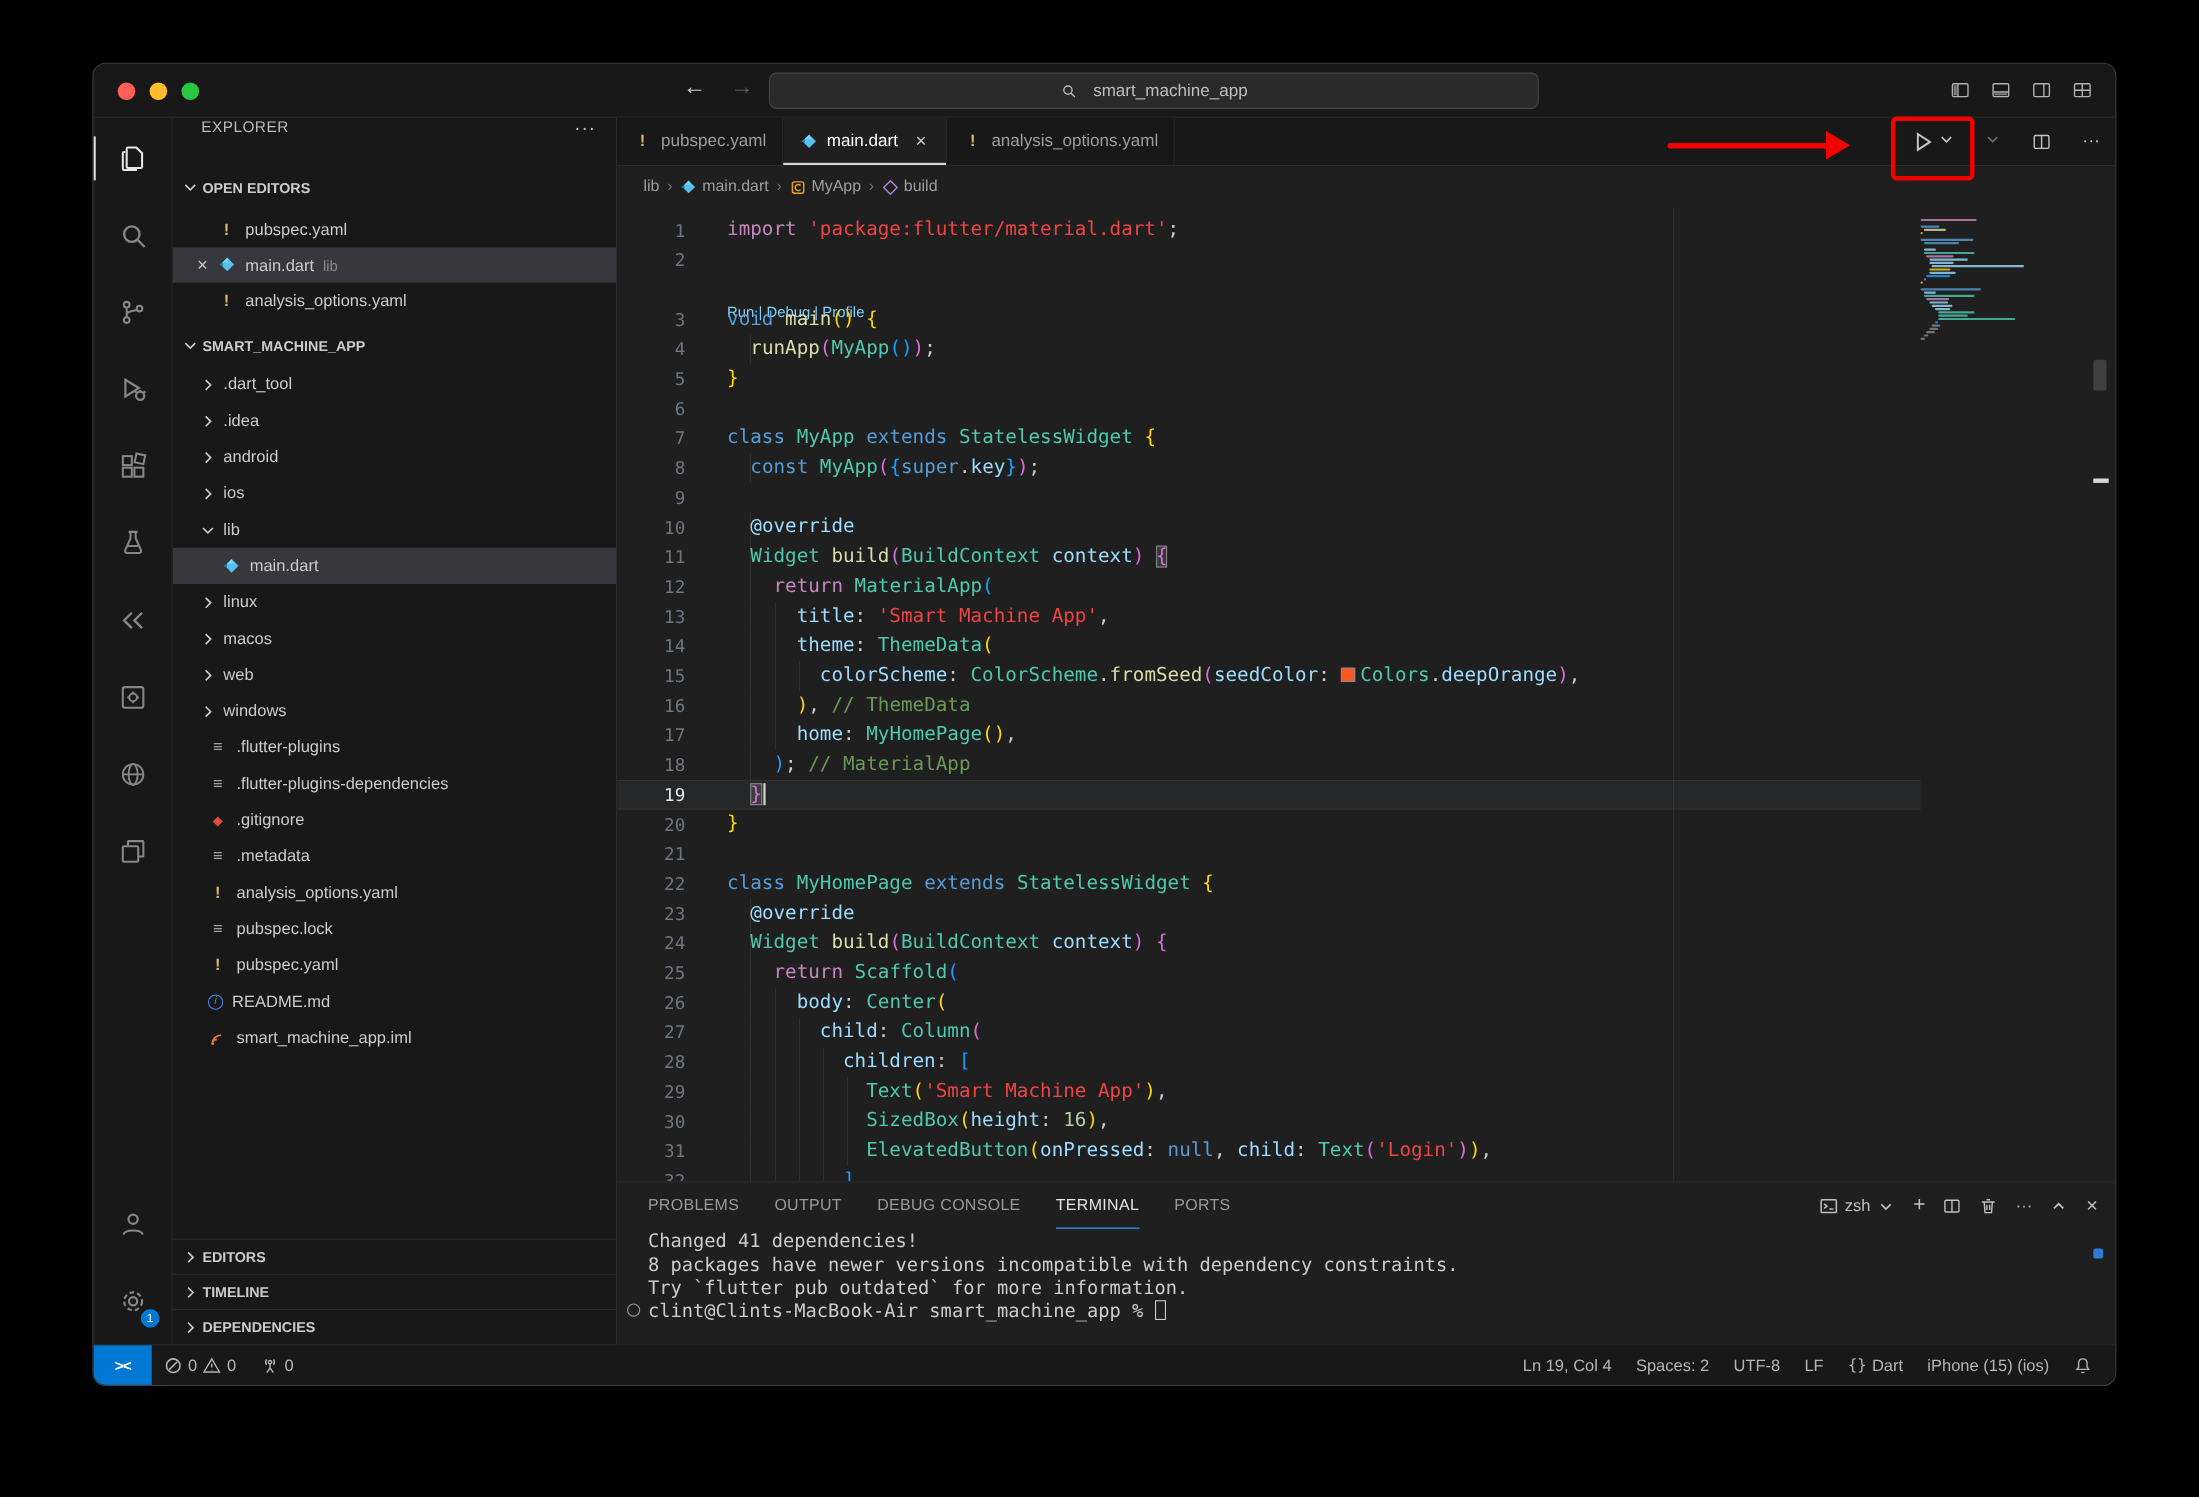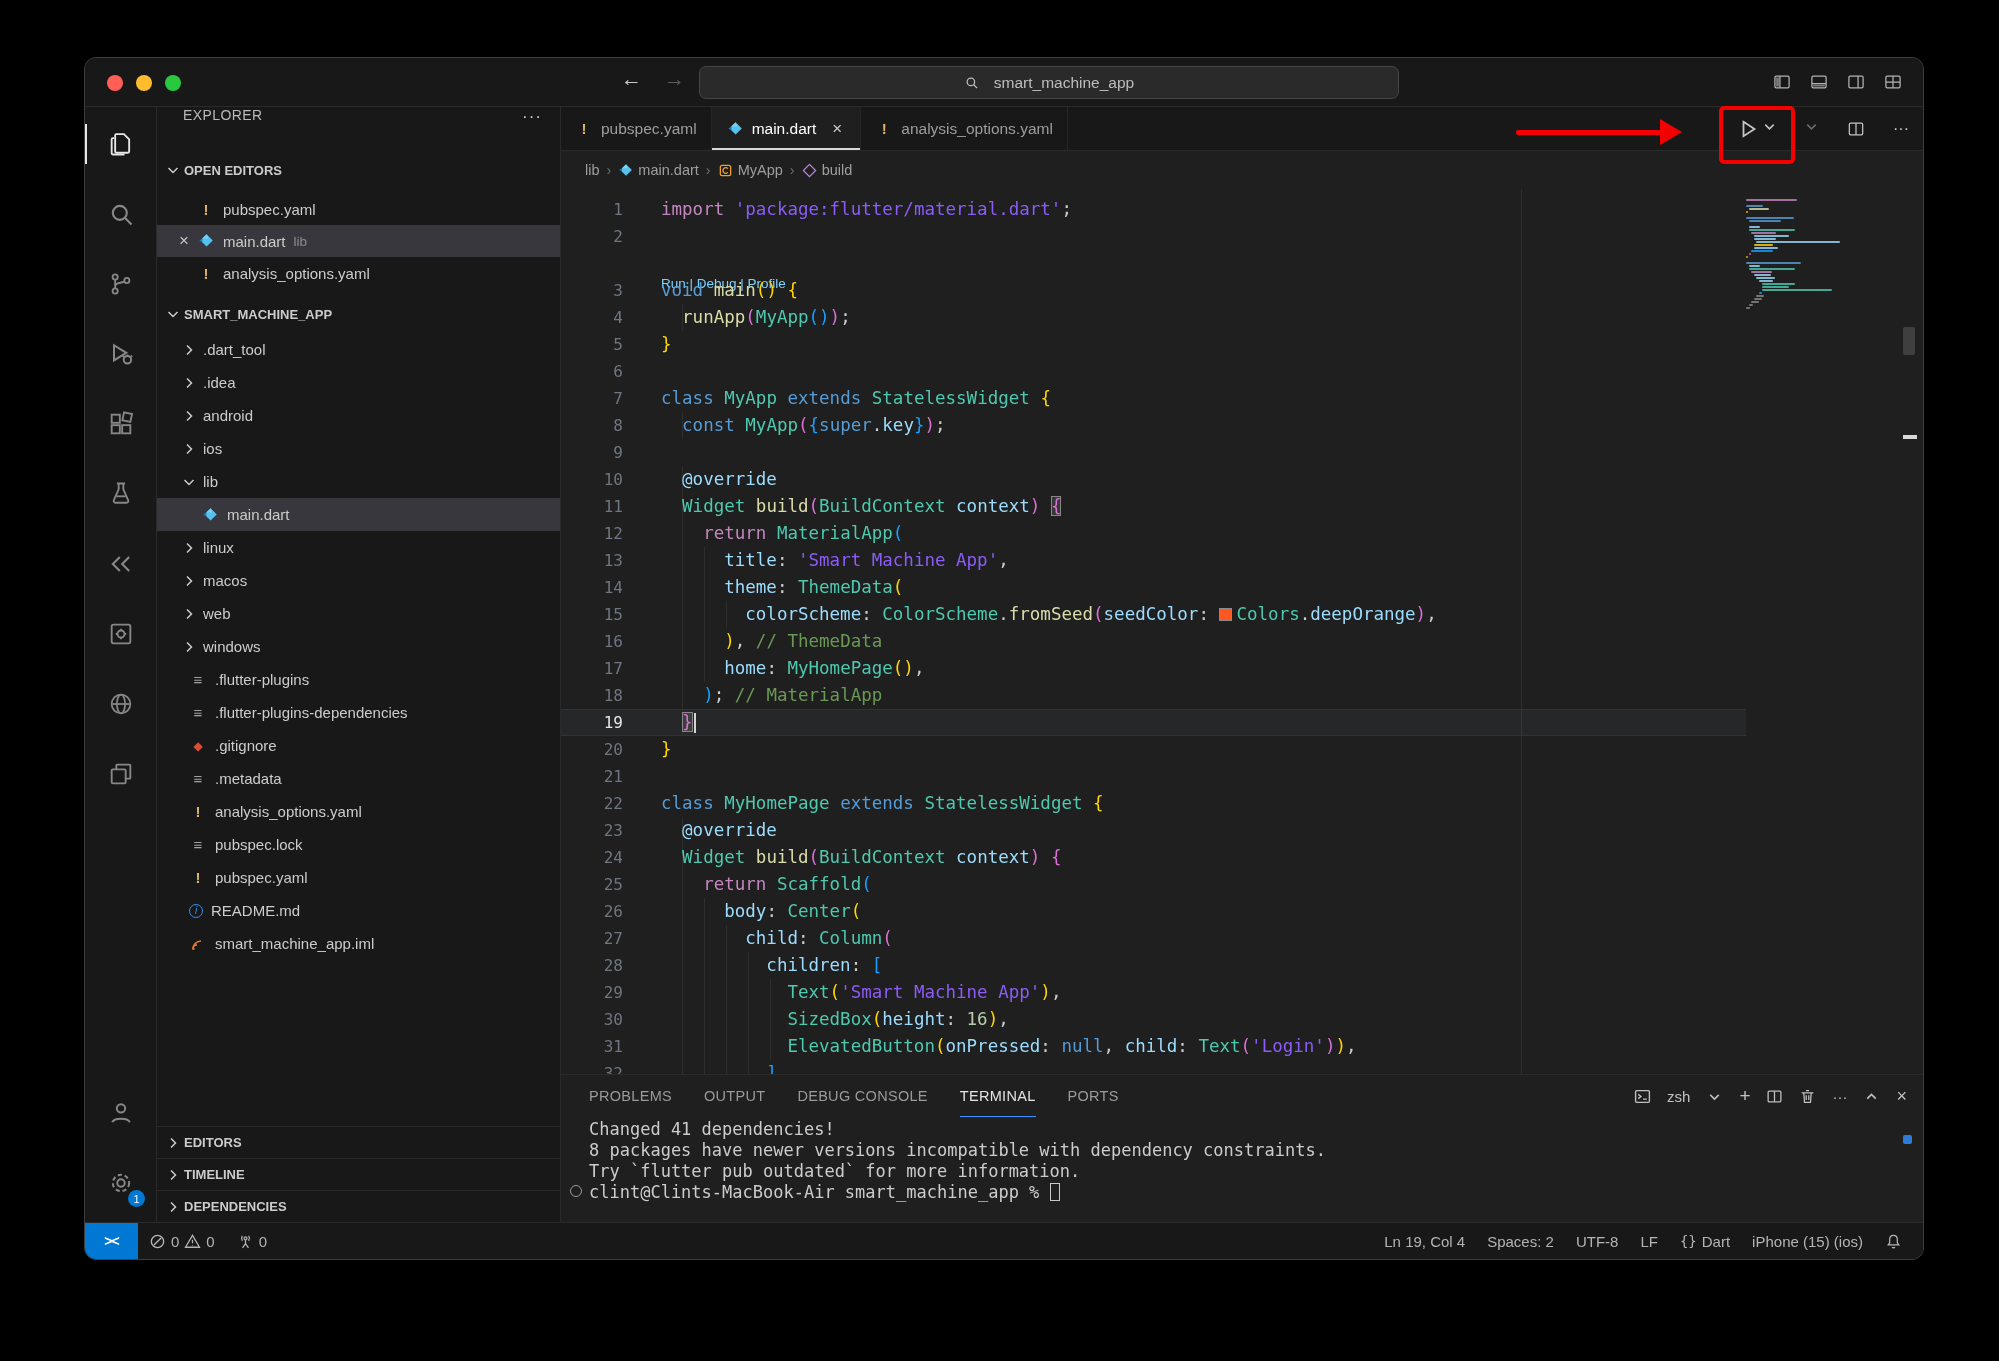--- a/index.html
+++ b/index.html
@@ -80,36 +80,36 @@
 .code-rows{position:absolute;left:0;top:7px;right:177px}
 .crow{position:relative;height:27px;font-family:"DejaVu Sans Mono",monospace;font-size:17.5px;line-height:27px}
 .crow .ln{position:absolute;left:0;width:62px;text-align:right;color:#6e7681;font-size:16px}
 .crow .ctext{position:absolute;left:100px;top:0;white-space:pre;color:#ccc}
 .crow .guides{position:absolute;left:100px;top:0;bottom:0;background:repeating-linear-gradient(to right,transparent 0 21.07px,#2e2e2e 21.07px 22.07px)}
 .crow.cur-line{background:rgba(110,118,129,.10);box-shadow:inset 0 1px 0 #333,inset 0 -1px 0 #333}
 .crow.cur-line .ln{color:#e5e5e5}
 .lens{position:absolute;left:100px;top:20px;color:#7dd3fc;font-size:13.5px;font-family:"Liberation Sans",sans-serif}
 .cursor{display:inline-block;width:2px;height:20px;background:#d4d4d4;vertical-align:middle;margin-left:1px}
 .swatch{display:inline-block;width:13px;height:13px;border:1px solid #8a8a8a;margin-right:4px;vertical-align:-1px}
-.tk-kw{color:#C586C0}.tk-kw2{color:#569CD6}.tk-ty{color:#4EC9B0}.tk-fn{color:#DCDCAA}.tk-pr{color:#9CDCFE}.tk-st{color:#8b5cf6}.tk-cm{color:#6A9955}.tk-nu{color:#B5CEA8}.tk-pl{color:#CCCCCC}.tk-b1{color:#FFD700}.tk-b2{color:#DA70D6}.tk-b3{color:#179FFF}
+.tk-kw{color:#C586C0}.tk-kw2{color:#569CD6}.tk-ty{color:#4EC9B0}.tk-fn{color:#DCDCAA}.tk-pr{color:#9CDCFE}.tk-st{color:#ef4444}.tk-cm{color:#6A9955}.tk-nu{color:#B5CEA8}.tk-pl{color:#CCCCCC}.tk-b1{color:#FFD700}.tk-b2{color:#DA70D6}.tk-b3{color:#179FFF}
 .tk-m{outline:1px solid #888;outline-offset:-1px;background:rgba(120,120,120,.28)}
 .ruler{position:absolute;left:960px;top:0;bottom:0;width:1px;background:#2e2e2e}
 .minimap{position:absolute;top:10px;right:70px;width:107px}
 .mbar{height:2px;border-radius:1px;margin-bottom:1px;opacity:.8}
 .mgap{height:3px}
 .ov-thumb{position:absolute;right:8px;top:138px;width:12px;height:28px;background:#5a5a5a;opacity:.55;border-radius:2px}
 .ov-cursor{position:absolute;right:6px;top:246px;width:14px;height:4px;background:#d8d8d8}
 
 .panel{height:148px;border-top:1px solid #2a2a2a;background:#1f1f1f;position:relative;flex:0 0 auto}
 .panel-head{height:42px;display:flex;align-items:center;padding:0 16px 0 28px;gap:32px;color:#9a9a9a;font-size:14.5px}
 .ptab{height:42px;display:flex;align-items:center;letter-spacing:.3px}
 .ptab.active{color:#e3e3e3;box-shadow:inset 0 -1px 0 #3794ff}
 .panel-actions{margin-left:auto;display:flex;align-items:center;gap:16px;color:#c0c0c0;font-size:15px}
 .panel-actions svg{width:17px;height:17px}
-.shell-group{display:flex;align-items:flex-start;gap:16px}
+.shell-group{display:flex;align-items:flex-start;gap:6px}
 .term{position:relative;padding-left:28px;padding-top:2px;font-family:"DejaVu Sans Mono",monospace;font-size:17px;line-height:21px;color:#cccccc}
 .tline{white-space:pre}
 .prompt-line{position:relative}
 .cmd-circle{position:absolute;left:-19px;top:3px;width:12px;height:12px;border:1.5px solid #9a9a9a;border-radius:50%}
 .term-cursor{display:inline-block;width:10px;height:18px;border:1px solid #c9c9c9;vertical-align:-3px}
 .term-dot{position:absolute;right:11px;top:60px;width:9px;height:9px;background:#2e7bd6;border-radius:2px}
 
 .statusbar{height:37px;background:#181818;border-top:1px solid #2a2a2a;display:flex;align-items:center;color:#b4b4b4;font-size:15px;flex:0 0 auto}
 .sb-remote{width:53px;height:100%;background:#0078d4;color:#fff;display:flex;align-items:center;justify-content:center;font-weight:700;font-size:14px;letter-spacing:-1px}
 .sb-item{display:flex;align-items:center;gap:5px;padding:0 11px;height:100%}

